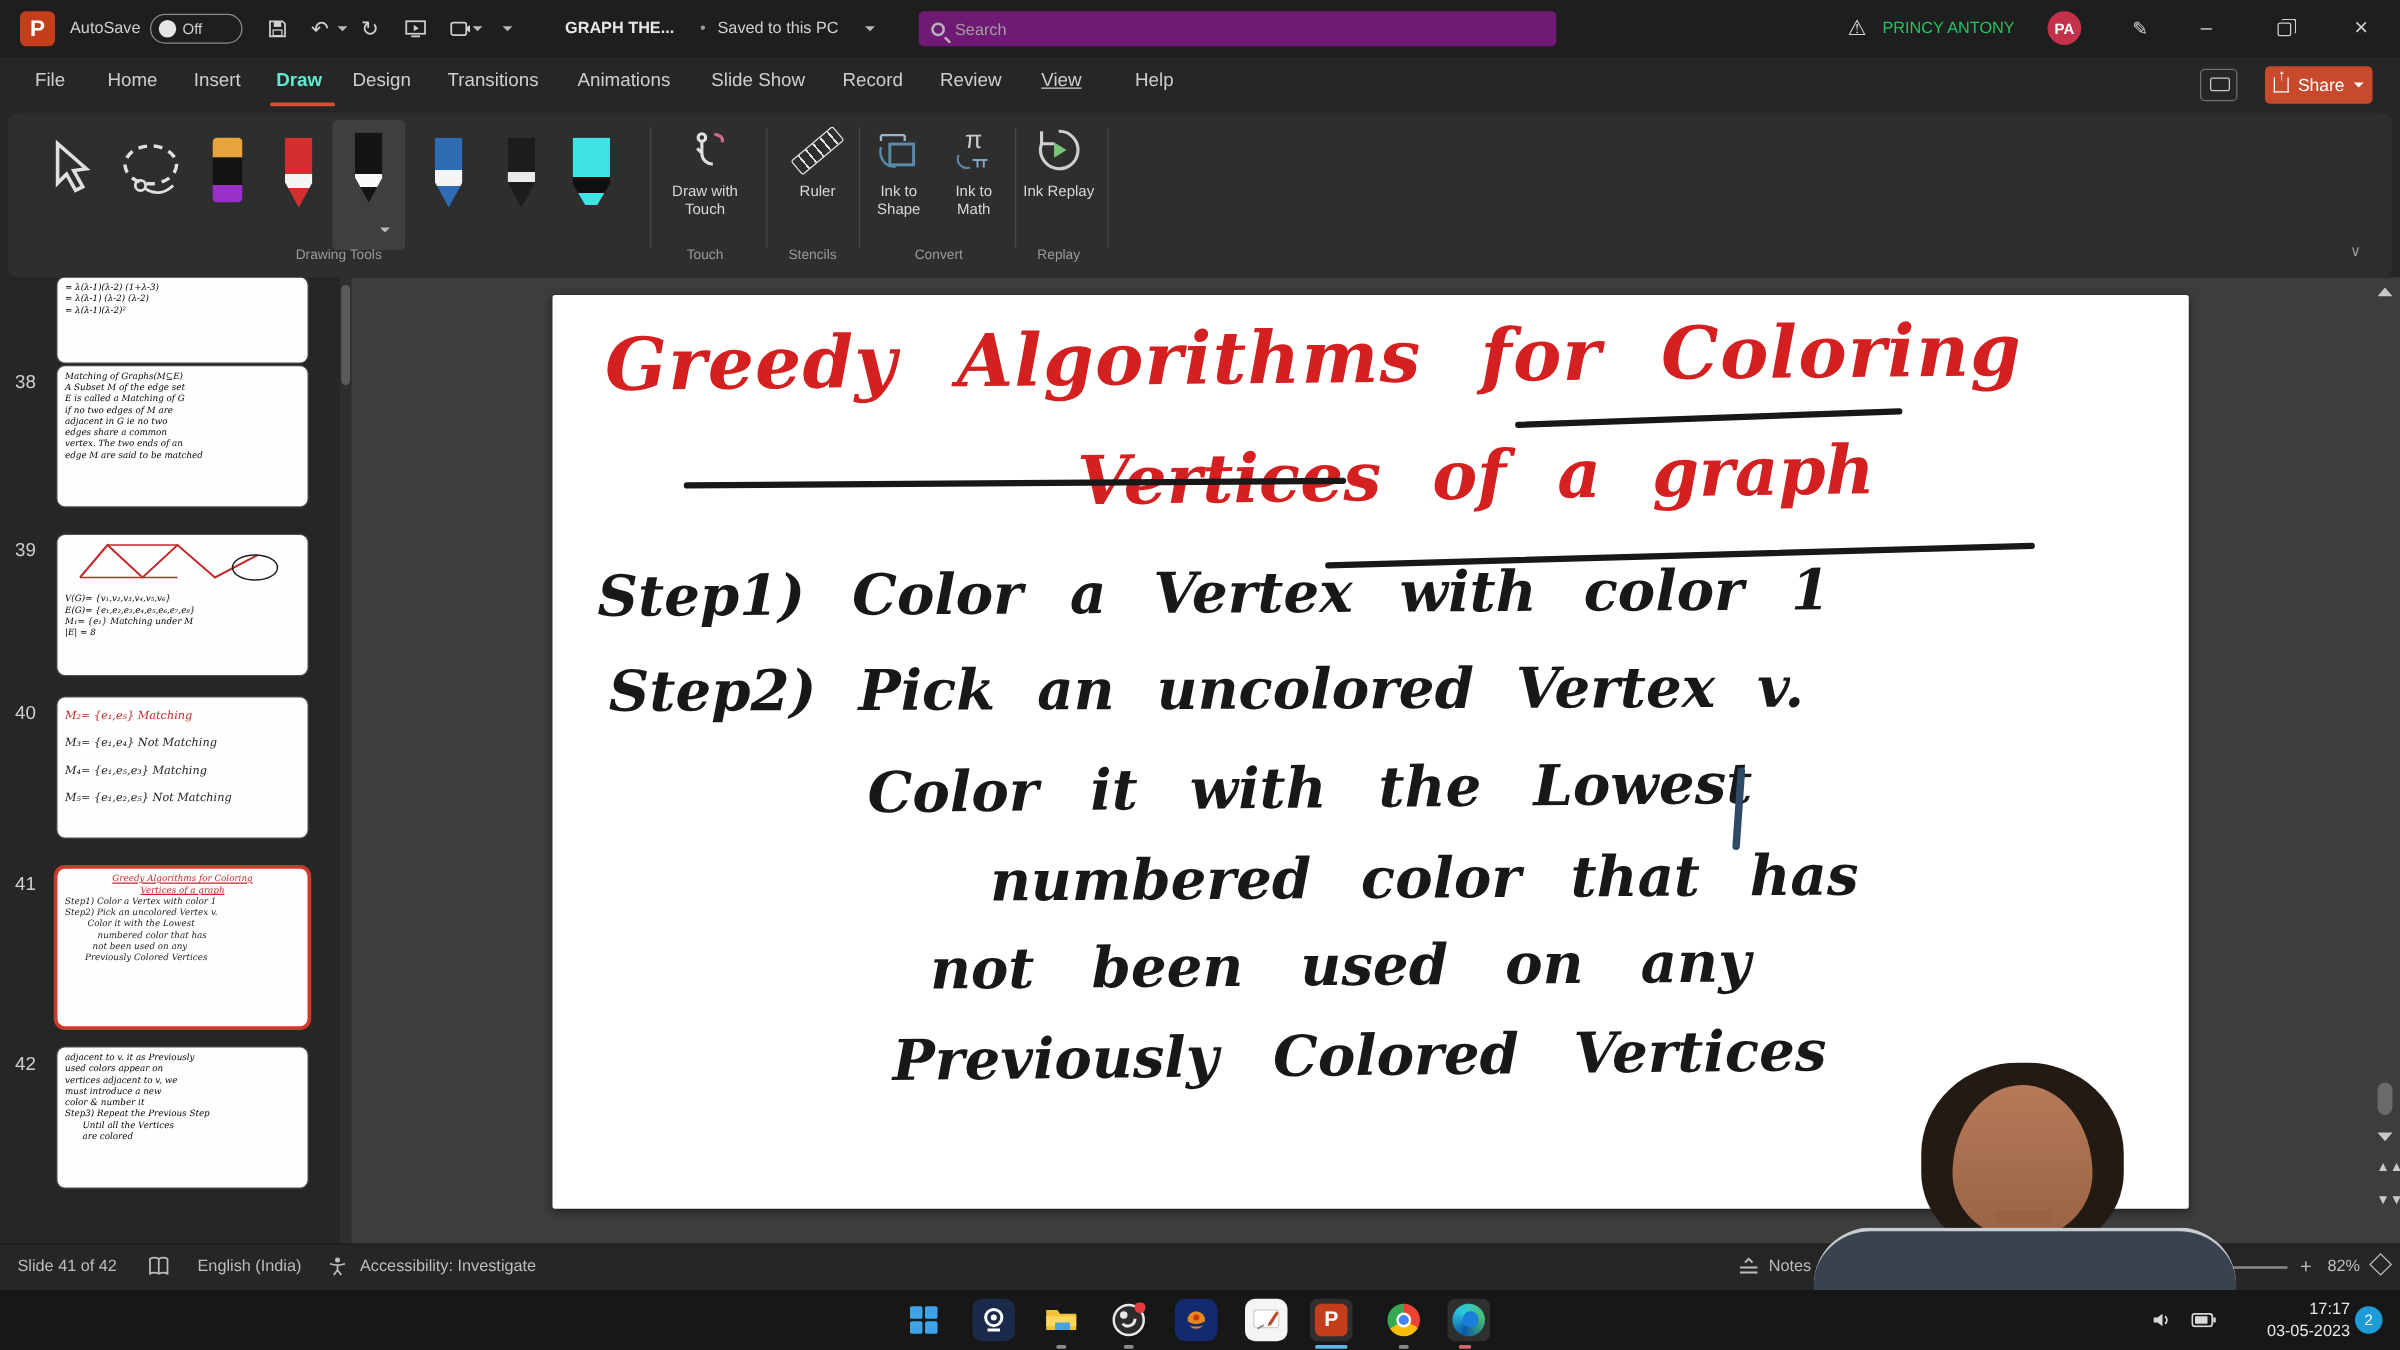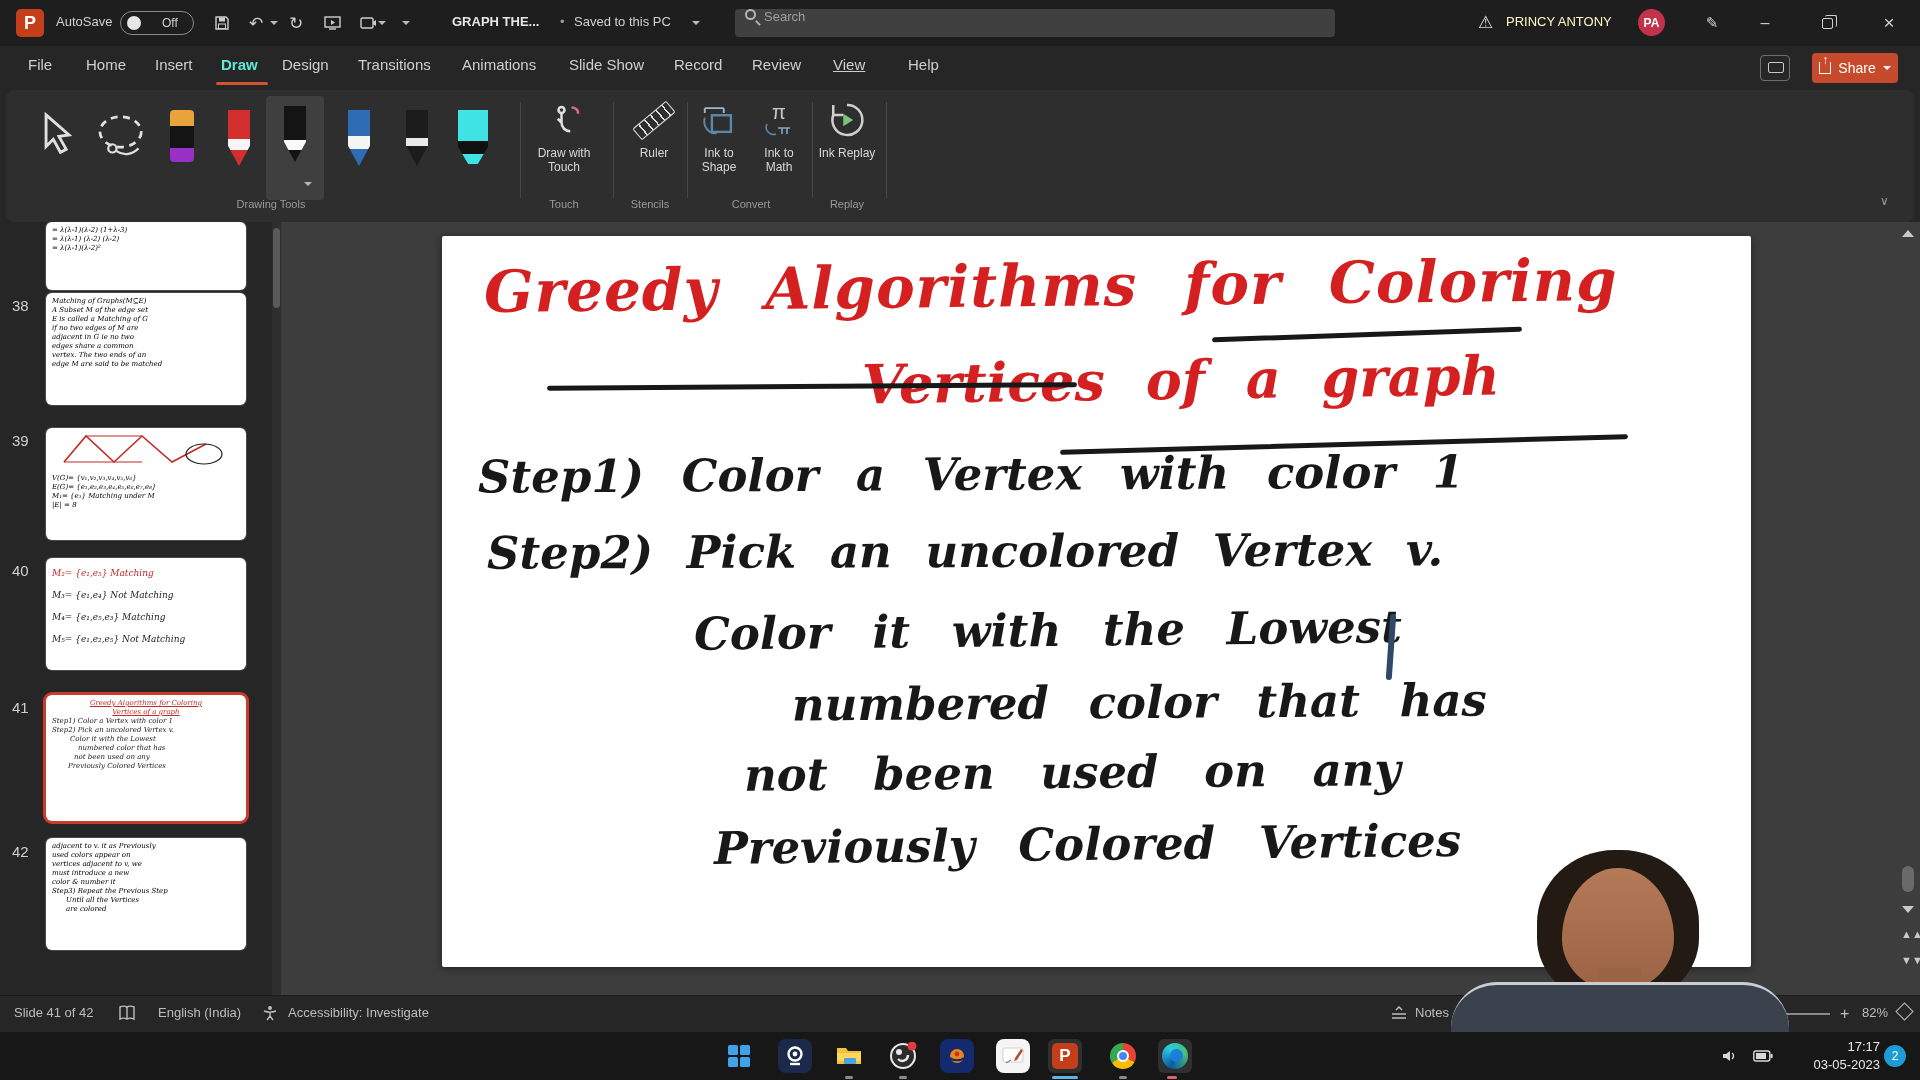--- a/index.html
+++ b/index.html
@@ -9,21 +9,21 @@
   #app { position:relative; width:1920px; height:1080px; background:#262626; }
 
   
   #titlebar { position:absolute; left:0; top:0; width:1920px; height:46px; background:#1e1e1e; color:#d6d6d6; z-index:50; }
   .ppt-logo { left:16px; top:9px; width:28px; height:28px; border-radius:5px; background:#c43e1c; color:#fff; font-weight:bold; font-size:18px; display:flex; align-items:center; justify-content:center; }
   .tb-text { font-size:13px; color:#d0d0d0; }
   .autosave-pill { left:120px; top:11px; width:74px; height:24px; border:1px solid #8a8a8a; border-radius:12px; display:flex; align-items:center; padding:0 6px; gap:5px; }
   .toggle-knob { width:14px; height:14px; border-radius:50%; background:#e6e6e6; }
   .qat-icon { top:10px; width:24px; height:26px; color:#cfcfcf; font-size:17px; display:flex; align-items:center; justify-content:center; cursor:pointer; }
   .caret-down { width:0; height:0; border-left:4px solid transparent; border-right:4px solid transparent; border-top:4px solid #b9b9b9; display:inline-block; }
-  #search-box { left:735px; top:9px; width:600px; height:28px; background:#404040; border-radius:4px; display:flex; padding:0 10px; gap:8px; }
+  #search-box { left:735px; top:9px; width:510px; height:28px; background:#701a75; border-radius:4px; display:flex; align-items:center; padding:0 10px; gap:8px; }
   .mag { width:11px; height:11px; border:2px solid #b5b5b5; border-radius:50%; position:relative; }
   .mag::after { content:""; position:absolute; width:2px; height:6px; background:#b5b5b5; left:10px; top:9px; transform:rotate(-45deg); }
   .avatar { left:1638px; top:9px; width:27px; height:27px; border-radius:50%; background:#c4314b; color:#fff; font-size:12px; font-weight:bold; display:flex; align-items:center; justify-content:center; }
   .win-btn { top:0; width:46px; height:46px; display:flex; align-items:center; justify-content:center; color:#cfcfcf; font-size:16px; cursor:pointer; }
   .restore-sq { width:11px; height:11px; border:1.5px solid #cfcfcf; border-radius:2px; position:relative; }
   .restore-sq::before { content:""; position:absolute; left:2px; top:-4px; width:11px; height:11px; border:1.5px solid #cfcfcf; border-left:none; border-bottom:none; border-radius:2px; }
 
   
   #menubar { position:absolute; left:0; top:46px; width:1920px; height:44px; background:#262626; z-index:49; }
   .tab { position:absolute; top:10px; font-size:15px; color:#cfcfcf; cursor:pointer; }
@@ -95,21 +95,21 @@
 </head>
 <body>
 
 <div id="app">
 
   <div id="titlebar">
     <div class="abs ppt-logo">P</div>
     <div class="abs tb-text" style="left:56px; top:14px;">AutoSave</div>
     <div class="abs autosave-pill">
       <span class="toggle-knob"></span>
-      <span class="tb-text" style="font-size:12px;margin-left:16px;">Off</span>
+      <span class="tb-text" style="font-size:12px;">Off</span>
     </div>
     <div class="abs qat-icon" style="left:210px;">
       <svg width="16" height="16" viewBox="0 0 16 16">
           <path d="M2 2h10l2 2v10H2z" fill="none" stroke="#cfcfcf" stroke-width="1.4"></path>
           <rect x="5" y="2.5" width="6" height="4" fill="#cfcfcf"></rect>
           <rect x="4.5" y="9" width="7" height="4.5" fill="none" stroke="#cfcfcf"></rect>
         </svg>
     </div>
     <div class="abs qat-icon" style="left:244px;">↶</div>
     <span class="abs caret-down" style="left:270px; top:21px;"></span>
@@ -131,21 +131,21 @@
     <span class="abs caret-down" style="left:402px; top:21px;"></span>
     <div class="abs tb-text" style="left:452px; top:14px; font-weight:bold; color:#e6e6e6;">GRAPH THE...</div>
     <div class="abs tb-text" style="left:560px; top:14px; color:#9a9a9a;">•</div>
     <div class="abs tb-text" style="left:574px; top:14px;">Saved to this PC</div>
     <span class="abs caret-down" style="left:692px; top:21px;"></span>
     <div id="search-box" class="abs">
       <span class="mag"></span>
       <span class="tb-text" style="color:#9f9f9f;">Search</span>
     </div>
     <div class="abs" style="left:1478px; top:12px; font-size:17px;" title="PRINCY ANTONY">⚠</div>
-    <div class="abs tb-text" style="left:1506px; top:14px; color:#fef9c3;">PRINCY ANTONY</div>
+    <div class="abs tb-text" style="left:1506px; top:14px; color:#22c55e;">PRINCY ANTONY</div>
     <div class="abs avatar">PA</div>
     <div class="abs qat-icon" style="left:1700px; font-size:15px;">✎</div>
     <div class="abs win-btn" style="left:1742px;">–</div>
     <div class="abs win-btn" style="left:1804px;">
         <span class="restore-sq"></span>
       </div>
     <div class="abs win-btn" style="left:1866px; font-size:19px;">×</div>
   </div>
 
   <div id="menubar">

